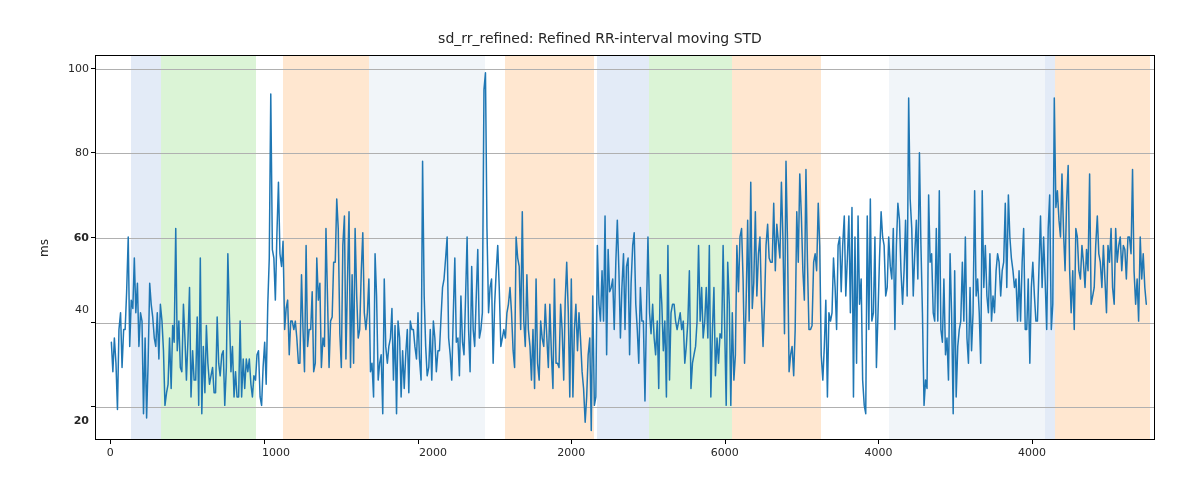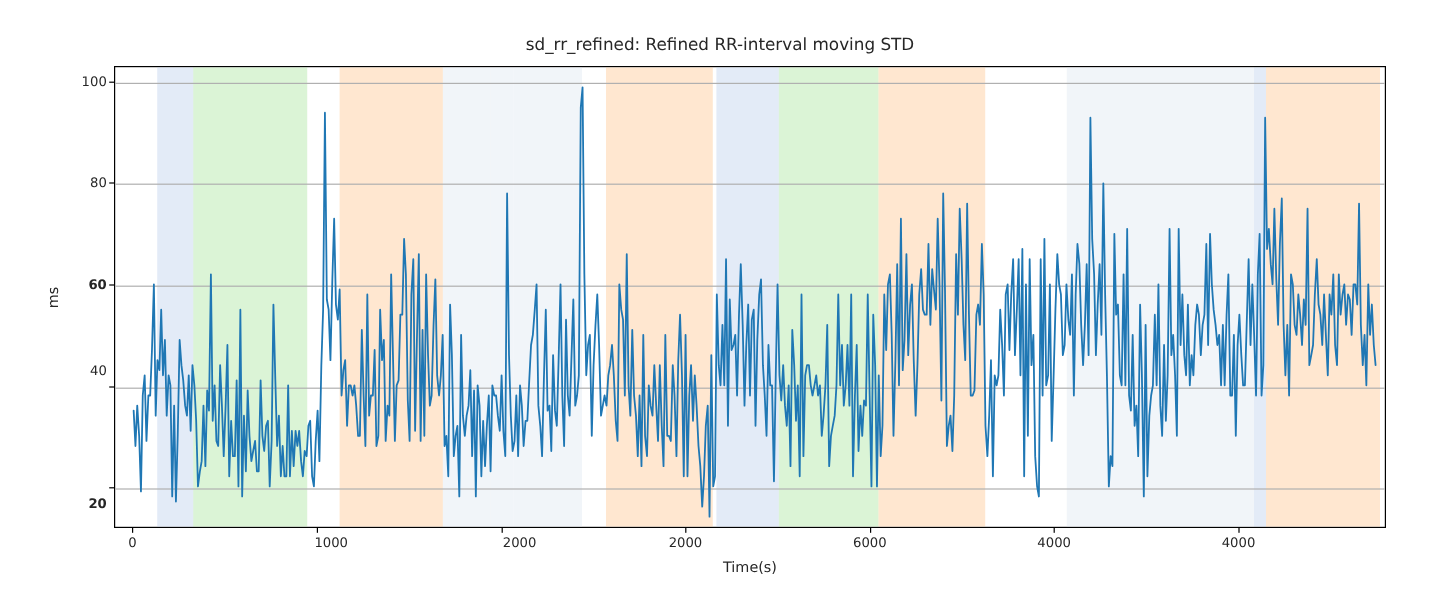--- a/index.html
+++ b/index.html
@@ -149,21 +149,20 @@
         <div class="grid-h" style="top: 266.538px;"></div>
         <div class="grid-h" style="top: 181.923px;"></div>
         <div class="grid-h" style="top: 97.3077px;"></div>
         <div class="grid-h" style="top: 12.6923px;"></div>
         <svg class="series" viewBox="0 0 1060 385" preserveAspectRatio="none">
           <path class="line" d="M15.4 287.7 L16.9 317.3 L18.4 283.5 L20.0 308.8 L21.5 355.4 L23.0 275.0 L24.6 258.1 L26.1 313.1 L27.7 275.0 L29.2 275.0 L30.7 236.9 L32.3 181.9 L33.8 291.9 L35.3 245.4 L36.9 253.8 L38.4 203.1 L39.9 258.1 L41.5 228.5 L43.0 291.9 L44.6 258.1 L46.1 266.5 L47.6 359.6 L49.2 283.5 L50.7 363.8 L52.2 308.8 L53.8 228.5 L55.3 249.6 L56.8 262.3 L58.4 283.5 L59.9 291.9 L61.4 258.1 L63.0 304.6 L64.5 249.6 L66.1 266.5 L67.6 296.2 L69.1 351.2 L70.7 338.5 L72.2 330.0 L73.7 283.5 L75.3 334.2 L76.8 270.8 L78.3 287.7 L79.9 173.5 L81.4 296.2 L83.0 266.5 L84.5 313.1 L86.0 317.3 L87.6 249.6 L89.1 283.5 L90.6 325.8 L92.2 283.5 L93.7 232.7 L95.2 342.7 L96.8 296.2 L98.3 325.8 L99.9 325.8 L101.4 262.3 L102.9 351.2 L104.5 203.1 L106.0 359.6 L107.5 291.9 L109.1 338.5 L110.6 270.8 L112.1 308.8 L113.7 330.0 L115.2 321.5 L116.8 313.1 L118.3 338.5 L119.8 338.5 L121.4 262.3 L122.9 308.8 L124.4 321.5 L126.0 300.4 L127.5 296.2 L129.0 351.2 L130.6 313.1 L132.1 198.8 L133.7 262.3 L135.2 317.3 L136.7 291.9 L138.3 342.7 L139.8 317.3 L141.3 342.7 L142.9 342.7 L144.4 266.5 L145.9 342.7 L147.5 304.6 L149.0 334.2 L150.6 304.6 L152.1 317.3 L153.6 304.6 L155.2 330.0 L156.7 342.7 L158.2 321.5 L159.8 325.8 L161.3 300.4 L162.8 296.2 L164.4 342.7 L165.9 351.2 L167.4 313.1 L169.0 287.7 L170.5 330.0 L172.1 249.6 L173.6 203.1 L175.1 38.1 L176.7 194.6 L178.2 203.1 L179.7 245.4 L181.3 177.7 L182.8 126.9 L184.3 198.8 L185.9 211.5 L187.4 186.2 L189.0 275.0 L190.5 253.8 L192.0 245.4 L193.6 300.4 L195.1 266.5 L196.6 266.5 L198.2 275.0 L199.7 266.5 L201.2 283.5 L202.8 308.8 L204.3 308.8 L205.9 220.0 L207.4 275.0 L208.9 317.3 L210.5 190.4 L212.0 291.9 L213.5 275.0 L215.1 275.0 L216.6 236.9 L218.1 317.3 L219.7 308.8 L221.2 203.1 L222.8 245.4 L224.3 228.5 L225.8 313.1 L227.4 283.5 L228.9 291.9 L230.4 173.5 L232.0 245.4 L233.5 313.1 L235.0 266.5 L236.6 262.3 L238.1 207.3 L239.7 207.3 L241.2 143.8 L242.7 173.5 L244.3 279.2 L245.8 313.1 L247.3 190.4 L248.9 160.8 L250.4 304.6 L251.9 228.5 L253.5 156.5 L255.0 313.1 L256.6 220.0 L258.1 308.8 L259.6 173.5 L261.2 241.2 L262.7 283.5 L264.2 275.0 L265.8 215.8 L267.3 177.7 L268.8 258.1 L270.4 275.0 L271.9 258.1 L273.4 224.2 L275.0 317.3 L276.5 308.8 L278.1 342.7 L279.6 198.8 L281.1 241.2 L282.7 325.8 L284.2 308.8 L285.7 300.4 L287.3 359.6 L288.8 224.2 L290.3 291.9 L291.9 308.8 L293.4 291.9 L295.0 283.5 L296.5 253.8 L298.0 325.8 L299.6 270.8 L301.1 359.6 L302.6 266.5 L304.2 283.5 L305.7 342.7 L307.2 296.2 L308.8 334.2 L310.3 300.4 L311.9 275.0 L313.4 338.5 L314.9 266.5 L316.5 275.0 L318.0 275.0 L319.5 291.9 L321.1 304.6 L322.6 258.1 L324.1 304.6 L325.7 325.8 L327.2 105.8 L328.8 241.2 L330.3 291.9 L331.8 321.5 L333.4 313.1 L334.9 275.0 L336.4 325.8 L338.0 266.5 L339.5 283.5 L341.0 317.3 L342.6 296.2 L344.1 296.2 L345.7 262.3 L347.2 232.7 L348.7 224.2 L350.3 203.1 L351.8 181.9 L353.3 283.5 L354.9 300.4 L356.4 325.8 L357.9 262.3 L359.5 203.1 L361.0 287.7 L362.6 283.5 L364.1 321.5 L365.6 241.2 L367.2 287.7 L368.7 300.4 L370.2 245.4 L371.8 181.9 L373.3 275.0 L374.8 317.3 L376.4 211.5 L377.9 275.0 L379.4 291.9 L381.0 241.2 L382.5 194.6 L384.1 283.5 L385.6 275.0 L387.1 258.1 L388.7 33.8 L390.2 16.9 L391.7 173.5 L393.3 258.1 L394.8 232.7 L396.3 224.2 L397.9 308.8 L399.4 249.6 L401.0 215.8 L402.5 190.4 L404.0 232.7 L405.6 291.9 L407.1 283.5 L408.6 275.0 L410.2 283.5 L411.7 258.1 L413.2 249.6 L414.8 232.7 L416.3 258.1 L417.9 296.2 L419.4 313.1 L420.9 181.9 L422.5 203.1 L424.0 211.5 L425.5 275.0 L427.1 156.5 L428.6 266.5 L430.1 291.9 L431.7 220.0 L433.2 275.0 L434.8 291.9 L436.3 325.8 L437.8 275.0 L439.4 334.2 L440.9 224.2 L442.4 308.8 L444.0 325.8 L445.5 266.5 L447.0 283.5 L448.6 291.9 L450.1 249.6 L451.7 283.5 L453.2 313.1 L454.7 249.6 L456.3 300.4 L457.8 334.2 L459.3 224.2 L460.9 308.8 L462.4 308.8 L463.9 313.1 L465.5 249.6 L467.0 275.0 L468.6 325.8 L470.1 245.4 L471.6 207.3 L473.2 258.1 L474.7 342.7 L476.2 224.2 L477.8 342.7 L479.3 275.0 L480.8 249.6 L482.4 296.2 L483.9 258.1 L485.4 283.5 L487.0 317.3 L488.5 334.2 L490.1 368.1 L491.6 342.7 L493.1 300.4 L494.7 283.5 L496.2 376.5 L497.7 241.2 L499.3 351.2 L500.8 342.7 L502.3 190.4 L503.9 249.6 L505.4 266.5 L507.0 215.8 L508.5 266.5 L510.0 160.8 L511.6 300.4 L513.1 194.6 L514.6 236.9 L516.2 232.7 L517.7 224.2 L519.2 275.0 L520.8 207.3 L522.3 165.0 L523.9 215.8 L525.4 283.5 L526.9 232.7 L528.5 198.8 L530.0 275.0 L531.5 211.5 L533.1 203.1 L534.6 300.4 L536.1 228.5 L537.7 190.4 L539.2 177.7 L540.8 249.6 L542.3 275.0 L543.8 308.8 L545.4 232.7 L546.9 266.5 L548.4 266.5 L550.0 346.9 L551.5 258.1 L553.0 181.9 L554.6 258.1 L556.1 279.2 L557.7 249.6 L559.2 283.5 L560.7 300.4 L562.3 266.5 L563.8 334.2 L565.3 220.0 L566.9 249.6 L568.4 296.2 L569.9 266.5 L571.5 342.7 L573.0 190.4 L574.6 325.8 L576.1 258.1 L577.6 249.6 L579.2 249.6 L580.7 266.5 L582.2 275.0 L583.8 266.5 L585.3 258.1 L586.8 275.0 L588.4 266.5 L589.9 308.8 L591.4 291.9 L593.0 266.5 L594.5 215.8 L596.1 334.2 L597.6 308.8 L599.1 300.4 L600.7 291.9 L602.2 266.5 L603.7 190.4 L605.3 266.5 L606.8 232.7 L608.3 283.5 L609.9 266.5 L611.4 232.7 L613.0 283.5 L614.5 190.4 L616.0 342.7 L617.6 275.0 L619.1 232.7 L620.6 321.5 L622.2 283.5 L623.7 308.8 L625.2 279.2 L626.8 283.5 L628.3 190.4 L629.9 275.0 L631.4 351.2 L632.9 207.3 L634.5 249.6 L636.0 351.2 L637.5 258.1 L639.1 325.8 L640.6 300.4 L642.1 190.4 L643.7 236.9 L645.2 181.9 L646.8 173.5 L648.3 224.2 L649.8 308.8 L651.4 245.4 L652.9 165.0 L654.4 266.5 L656.0 126.9 L657.5 253.8 L659.0 228.5 L660.6 156.5 L662.1 241.2 L663.7 198.8 L665.2 181.9 L666.7 245.4 L668.3 291.9 L669.8 249.6 L671.3 190.4 L672.9 169.2 L674.4 203.1 L675.9 207.3 L677.5 207.3 L679.0 148.1 L680.6 215.8 L682.1 169.2 L683.6 186.2 L685.2 203.1 L686.7 126.9 L688.2 181.9 L689.8 279.2 L691.3 105.8 L692.8 186.2 L694.4 317.3 L695.9 300.4 L697.4 291.9 L699.0 321.5 L700.5 275.0 L702.1 156.5 L703.6 207.3 L705.1 118.5 L706.7 160.8 L708.2 215.8 L709.7 245.4 L711.3 114.2 L712.8 207.3 L714.3 275.0 L715.9 275.0 L717.4 270.8 L719.0 207.3 L720.5 198.8 L722.0 215.8 L723.6 148.1 L725.1 190.4 L726.6 300.4 L728.2 325.8 L729.7 291.9 L731.2 245.4 L732.8 342.7 L734.3 258.1 L735.9 266.5 L737.4 258.1 L738.9 203.1 L740.5 232.7 L742.0 275.0 L743.5 190.4 L745.1 181.9 L746.6 236.9 L748.1 190.4 L749.7 160.8 L751.2 241.2 L752.8 203.1 L754.3 160.8 L755.8 258.1 L757.4 152.3 L758.9 342.7 L760.4 181.9 L762.0 308.8 L763.5 160.8 L765.0 249.6 L766.6 224.2 L768.1 325.8 L769.7 351.2 L771.2 359.6 L772.7 160.8 L774.3 275.0 L775.8 143.8 L777.3 266.5 L778.9 258.1 L780.4 181.9 L781.9 313.1 L783.5 258.1 L785.0 203.1 L786.6 156.5 L788.1 181.9 L789.6 190.4 L791.2 241.2 L792.7 232.7 L794.2 181.9 L795.8 211.5 L797.3 224.2 L798.8 173.5 L800.4 275.0 L801.9 190.4 L803.4 148.1 L805.0 165.0 L806.5 215.8 L808.1 249.6 L809.6 215.8 L811.1 165.0 L812.7 241.2 L814.2 42.3 L815.7 143.8 L817.3 173.5 L818.8 241.2 L820.3 198.8 L821.9 165.0 L823.4 224.2 L825.0 97.3 L826.5 190.4 L828.0 258.1 L829.6 351.2 L831.1 325.8 L832.6 334.2 L834.2 139.6 L835.7 207.3 L837.2 198.8 L838.8 258.1 L840.3 266.5 L841.9 173.5 L843.4 266.5 L844.9 135.4 L846.5 275.0 L848.0 287.7 L849.5 224.2 L851.1 300.4 L852.6 283.5 L854.1 325.8 L855.7 198.8 L857.2 258.1 L858.8 359.6 L860.3 215.8 L861.8 342.7 L863.4 291.9 L864.9 275.0 L866.4 266.5 L868.0 207.3 L869.5 266.5 L871.0 181.9 L872.6 283.5 L874.1 308.8 L875.7 232.7 L877.2 296.2 L878.7 258.1 L880.3 135.4 L881.8 241.2 L883.3 224.2 L884.9 258.1 L886.4 308.8 L887.9 135.4 L889.5 232.7 L891.0 190.4 L892.6 241.2 L894.1 258.1 L895.6 198.8 L897.2 266.5 L898.7 241.2 L900.2 258.1 L901.8 215.8 L903.3 198.8 L904.8 207.3 L906.4 241.2 L907.9 215.8 L909.4 207.3 L911.0 148.1 L912.5 232.7 L914.1 139.6 L915.6 181.9 L917.1 203.1 L918.7 215.8 L920.2 232.7 L921.7 224.2 L923.3 266.5 L924.8 215.8 L926.3 266.5 L927.9 207.3 L929.4 173.5 L931.0 275.0 L932.5 275.0 L934.0 224.2 L935.6 308.8 L937.1 232.7 L938.6 207.3 L940.2 241.2 L941.7 266.5 L943.2 266.5 L944.8 211.5 L946.3 160.8 L947.9 232.7 L949.4 181.9 L950.9 224.2 L952.5 275.0 L954.0 173.5 L955.5 139.6 L957.1 275.0 L958.6 249.6 L960.1 42.3 L961.7 152.3 L963.2 135.4 L964.8 165.0 L966.3 181.9 L967.8 118.5 L969.4 177.7 L970.9 215.8 L972.4 148.1 L974.0 110.0 L975.5 215.8 L977.0 258.1 L978.6 215.8 L980.1 275.0 L981.7 173.5 L983.2 181.9 L984.7 215.8 L986.3 224.2 L987.8 190.4 L989.3 207.3 L990.9 232.7 L992.4 194.6 L993.9 215.8 L995.5 118.5 L997.0 249.6 L998.6 241.2 L1000.1 232.7 L1001.6 190.4 L1003.2 160.8 L1004.7 198.8 L1006.2 207.3 L1007.8 232.7 L1009.3 190.4 L1010.8 224.2 L1012.4 258.1 L1013.9 190.4 L1015.4 207.3 L1017.0 173.5 L1018.5 232.7 L1020.1 249.6 L1021.6 173.5 L1023.1 207.3 L1024.7 190.4 L1026.2 181.9 L1027.7 215.8 L1029.3 190.4 L1030.8 194.6 L1032.3 224.2 L1033.9 181.9 L1035.4 181.9 L1037.0 198.8 L1038.5 114.2 L1040.0 215.8 L1041.6 249.6 L1043.1 224.2 L1044.6 266.5 L1046.2 181.9 L1047.7 224.2 L1049.2 198.8 L1050.8 232.7 L1052.3 249.6 "></path>
         </svg>
       </div>
 
     <div class="ylabel">ms</div>
-    <div class="xlabel">Time(s)</div>
 
   <div class="ytick-label" style="top: 365px; font-weight: bold;">20</div>
       <div class="tick-mark-y" style="top: 351.154px;"></div>
       <div class="ytick-label" style="top: 254px;">40</div>
       <div class="tick-mark-y" style="top: 266.538px;"></div>
       <div class="ytick-label" style="top: 181.923px; font-weight: bold;">60</div>
       <div class="tick-mark-y" style="top: 181.923px;"></div>
       <div class="ytick-label" style="top: 97.3077px;">80</div>
       <div class="tick-mark-y" style="top: 97.3077px;"></div>
       <div class="ytick-label" style="top: 12.6923px; text-align: center;">100</div>

